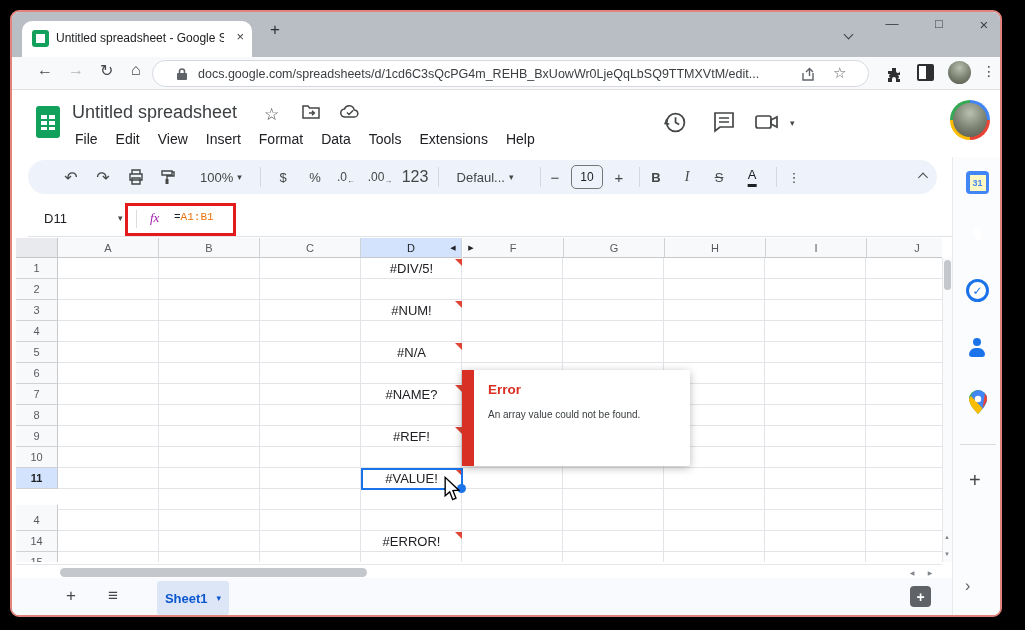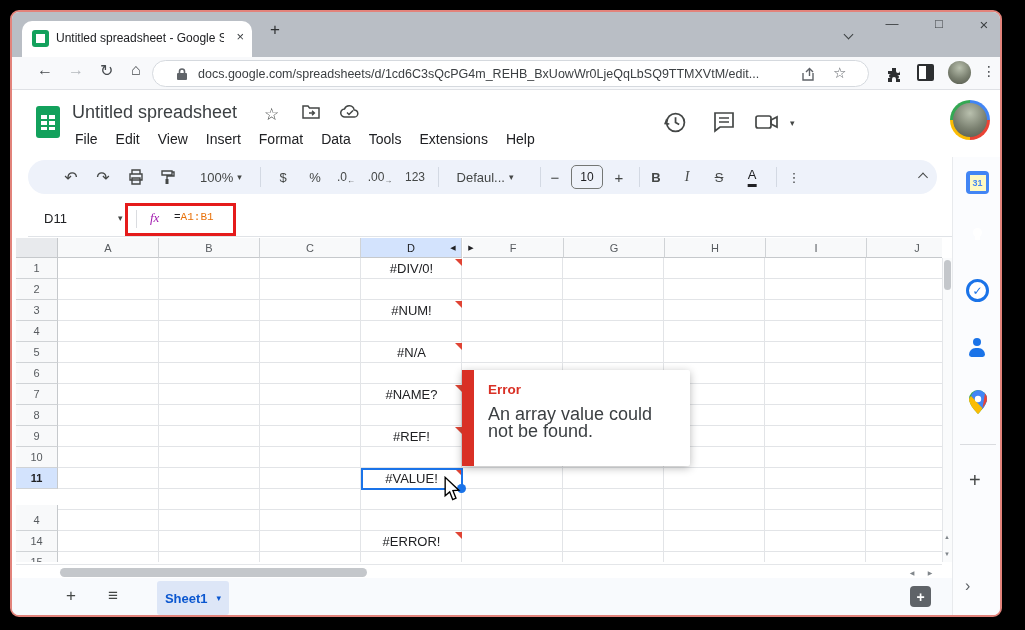--- a/index.html
+++ b/index.html
@@ -83,21 +83,21 @@
      font-size:13px; color:#202124; }
   .tri { position:absolute; width:0; height:0; border-top:7px solid #e04434; border-left:7px solid transparent; }
   .hidecol { position:absolute; top:0; height:20px; width:14px; display:flex; align-items:center; justify-content:center; font-size:7px; color:#202124; z-index:3; }
   .selection { position:absolute; left:349px; top:230px; width:102px; height:22px; border:2px solid #1a73e8; z-index:5; }
   .handle { position:absolute; left:445px; top:246px; width:9px; height:9px; border-radius:50%; background:#1a73e8; z-index:7; }
 
   .tooltip { position:absolute; left:450px; top:132px; width:228px; height:96px; background:#fff; z-index:10;
      box-shadow:0 2px 8px rgba(0,0,0,.28); border-radius:2px; }
   .tooltip .bar { position:absolute; left:0; top:0; width:12px; height:100%; background:#d93025; }
   .tooltip .t-title { position:absolute; left:26px; top:12px; font-size:13.5px; font-weight:bold; color:#d93025; }
-  .tooltip .t-msg { position:absolute; left:26px; top:36px; width:182px; font-size:18px; line-height:17px; color:#3c4043; }
+  .tooltip .t-msg { position:absolute; left:26px; top:36px; width:182px; font-size:10px; line-height:17px; color:#3c4043; }
 
   .cursor { position:absolute; left:430px; top:238px; z-index:20; }
 
   
   .vscroll { position:absolute; left:930px; top:246px; width:10px; height:304px; background:#fafbfc; border-left:1px solid #e4e6e9; }
   .vthumb { position:absolute; left:931.5px; top:248px; width:7px; height:30px; background:#c4c7cb; border-radius:4px; }
   .varr { position:absolute; left:930px; width:10px; height:14px; font-size:6px; color:#80868b; display:flex; align-items:center; justify-content:center; }
   .hscroll { position:absolute; left:4px; top:552px; width:926px; height:14px; background:#fff; border-top:1px solid #e4e6e9; }
   .hthumb { position:absolute; left:44px; top:2.5px; width:307px; height:9px; background:#c4c7cb; border-radius:5px; }
   .harr { position:absolute; top:0; width:16px; height:14px; font-size:6px; color:#80868b; display:flex; align-items:center; justify-content:center; }
@@ -238,21 +238,21 @@
       <span class="titem" style="left:255px;font-size:13px;">$</span>
       <span class="titem" style="left:287px;font-size:13px;">%</span>
       <span class="titem" style="left:318px;font-size:12px;">
             <span>.0</span>
             <span style="font-size:8px;margin-top:6px;">←</span>
           </span>
       <span class="titem" style="left:352px;font-size:12px;">
             <span>.00</span>
             <span style="font-size:8px;margin-top:6px;">→</span>
           </span>
-      <span class="titem" style="left:387px;font-size:12px;">123</span>
+      <span class="titem" style="left:387px;font-size:16px;">123</span>
       <span class="tsep" style="left:410px;"></span>
       <span class="titem" style="left:457px;font-size:13px;">
         <span>Defaul...</span>
             <span class="dd">▾</span>
       </span>
       <span class="tsep" style="left:512px;"></span>
       <span class="titem" style="left:527px;font-size:15px;">−</span>
       <span class="titem" style="left:559px;">
             <span class="fontbox">10</span>
           </span>
@@ -314,21 +314,21 @@
         <div class="rowhead" style="top: 125px;">6</div>
         <div class="rowhead" style="top: 146px;">7</div>
         <div class="rowhead" style="top: 167px;">8</div>
         <div class="rowhead" style="top: 188px;">9</div>
         <div class="rowhead" style="top: 209px;">10</div>
         <div class="rowhead" style="top: 230px; background: rgb(211, 227, 253); font-weight: bold; color: rgb(32, 33, 36);">11</div>
         <div class="rowhead" style="top: 267px;">12</div>
         <div class="rowhead" style="top: 272px;">4</div>
         <div class="rowhead" style="top: 293px;">14</div>
         <div class="rowhead" style="top: 314px;">15</div>
-        <div class="errcell" style="left: 349px; top: 20px;">#DIV/0!</div>
+        <div class="errcell" style="left: 349px; top: 20px;">#DIV/5!</div>
         <span class="tri" style="left: 443px; top: 21px;"></span>
         <div class="errcell" style="left: 349px; top: 62px;">#NUM!</div>
         <span class="tri" style="left: 443px; top: 63px;"></span>
         <div class="errcell" style="left: 349px; top: 104px;">#N/A</div>
         <span class="tri" style="left: 443px; top: 105px;"></span>
         <div class="errcell" style="left: 349px; top: 146px;">#NAME?</div>
         <span class="tri" style="left: 443px; top: 147px;"></span>
         <div class="errcell" style="left: 349px; top: 188px;">#REF!</div>
         <span class="tri" style="left: 443px; top: 189px;"></span>
         <div class="errcell" style="left: 349px; top: 230px;">#VALUE!</div>

